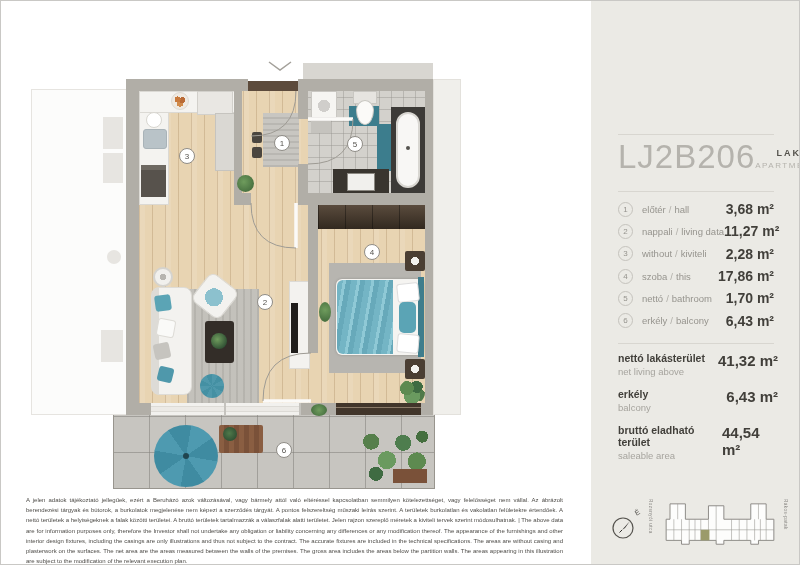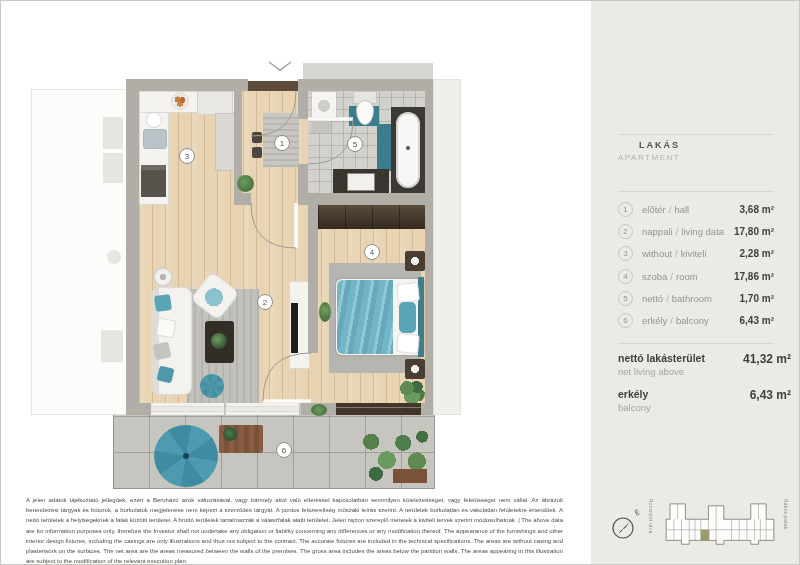--- a/index.html
+++ b/index.html
@@ -26,26 +26,26 @@
   .sb-code{font-size:33px;font-weight:300;letter-spacing:1px;color:#b5b3ad;line-height:1;}
   .sb-type{text-align:right;margin-bottom:3px;}
   .sb-type .hu{font-size:9px;font-weight:bold;letter-spacing:2px;color:#55534d;}
   .sb-type .en{font-size:8px;letter-spacing:1.5px;color:#b5b3ad;margin-top:3px;}
   .sb-rooms{position:absolute;left:27px;right:27px;top:197px;}
   .sb-row{display:flex;align-items:center;height:22.3px;}
   .sb-circ{width:13px;height:13px;border-radius:50%;border:1px solid #c5c3bd;color:#95938d;font-size:8px;
            display:flex;align-items:center;justify-content:center;margin-right:9px;flex:none;}
   .sb-label{flex:1;font-size:9.5px;color:#96948e;white-space:nowrap;}
   .sb-label .sep{margin:0 3px;color:#b0aea8;}
-  .sb-val{font-size:10px;font-weight:bold;color:#413f3a;white-space:nowrap;}
-  .sb-totals{position:absolute;left:27px;right:10px;top:351px;}
+  .sb-val{font-size:14px;font-weight:bold;color:#413f3a;white-space:nowrap;}
+  .sb-totals{position:absolute;left:27px;right:23px;top:351px;}
   .sb-trow{display:flex;justify-content:space-between;margin-bottom:11px;}
   .sb-thu{font-size:10.5px;font-weight:bold;color:#413f3a;}
   .sb-ten{font-size:9.5px;color:#a6a49e;margin-top:2px;}
-  .sb-tval{font-size:12px;font-weight:bold;color:#413f3a;}
+  .sb-tval{font-size:15px;font-weight:bold;color:#413f3a;}
   .vtext{writing-mode:vertical-rl;font-size:4.5px;color:#8a8884;letter-spacing:.5px;}
   
   .disclaimer{position:absolute;left:25px;top:488px;width:537px;font-size:6px;line-height:1.7;color:#4e4c48;text-align:justify;}
   
   .watermark{position:absolute;left:374px;top:221px;width:84px;text-align:center;color:#8d8a84;opacity:.45;z-index:60;pointer-events:none;}
   .wm-oc{font-size:36px;line-height:.9;letter-spacing:1px;}
   .wm-t1{font-size:10.5px;letter-spacing:2.5px;margin-top:14px;}
   .wm-t2{font-size:10.5px;letter-spacing:2px;margin-top:2px;}
   .grn{border-radius:50%;}
 </style>
@@ -164,46 +164,47 @@
     <div class="abs roomnum" style="left:186px;top:155px;">3</div>
     <div class="abs roomnum" style="left:371px;top:251px;">4</div>
     <div class="abs roomnum" style="left:354px;top:143px;">5</div>
     <div class="abs roomnum" style="left:283px;top:449px;">6</div>
 
   </div>
 
   <div class="sidebar">
     <div class="sb-divider" style="top:133px;"></div>
     <div class="sb-title">
+      <div class="sb-code">LJ2B206</div>
       <div class="sb-type">
         <div class="hu">LAKÁS</div>
         <div class="en">APARTMENT</div>
       </div>
     </div>
     <div class="sb-divider" style="top:190px;"></div>
 
     <div class="sb-rooms">
       <div class="sb-row">
         <div class="sb-circ">1</div>
         <div class="sb-label"><span>előtér</span><span class="sep">/</span><span>hall</span></div>
         <div class="sb-val">3,68 m²</div>
       </div>
       <div class="sb-row">
         <div class="sb-circ">2</div>
         <div class="sb-label"><span>nappali</span><span class="sep">/</span><span>living data</span></div>
-        <div class="sb-val">17,80 m²</div>
+        <div class="sb-val">11,27 m²</div>
       </div>
       <div class="sb-row">
         <div class="sb-circ">3</div>
         <div class="sb-label"><span>without</span><span class="sep">/</span><span>kiviteli</span></div>
         <div class="sb-val">2,28 m²</div>
       </div>
       <div class="sb-row">
         <div class="sb-circ">4</div>
-        <div class="sb-label"><span>szoba</span><span class="sep">/</span><span>room</span></div>
+        <div class="sb-label"><span>szoba</span><span class="sep">/</span><span>this</span></div>
         <div class="sb-val">17,86 m²</div>
       </div>
       <div class="sb-row">
         <div class="sb-circ">5</div>
         <div class="sb-label"><span>nettó</span><span class="sep">/</span><span>bathroom</span></div>
         <div class="sb-val">1,70 m²</div>
       </div>
       <div class="sb-row">
         <div class="sb-circ">6</div>
         <div class="sb-label"><span>erkély</span><span class="sep">/</span><span>balcony</span></div>
@@ -220,20 +221,27 @@
           <div class="sb-ten">net living above</div>
         </div>
         <div class="sb-tval">41,32 m²</div>
       </div>
       <div class="sb-trow">
         <div>
           <div class="sb-thu">erkély</div>
           <div class="sb-ten">balcony</div>
         </div>
         <div class="sb-tval">6,43 m²</div>
+      </div>
+      <div class="sb-trow">
+        <div>
+          <div class="sb-thu">bruttó eladható terület</div>
+          <div class="sb-ten">saleable area</div>
+        </div>
+        <div class="sb-tval">44,54 m²</div>
       </div>
     </div>
 
     <svg class="abs" style="left:20px;top:515px;" width="24" height="24" viewBox="0 0 24 24">
       <circle cx="12" cy="12" r="10" fill="none" stroke="#55534e" stroke-width="1.2"></circle>
       <polygon points="11,14 19,5 14,12" fill="#2e2c29"></polygon>
       <line x1="11" y1="14" x2="8.5" y2="16.5" stroke="#2e2c29" stroke-width="1"></line>
     </svg>
     <div class="abs" style="left:44px;top:508px;font-size:7px;color:#55534e;transform:rotate(-30deg);">É</div>
     <div class="abs vtext" style="left:57px;top:498px;height:56px;">Rozsnyói utca</div>

